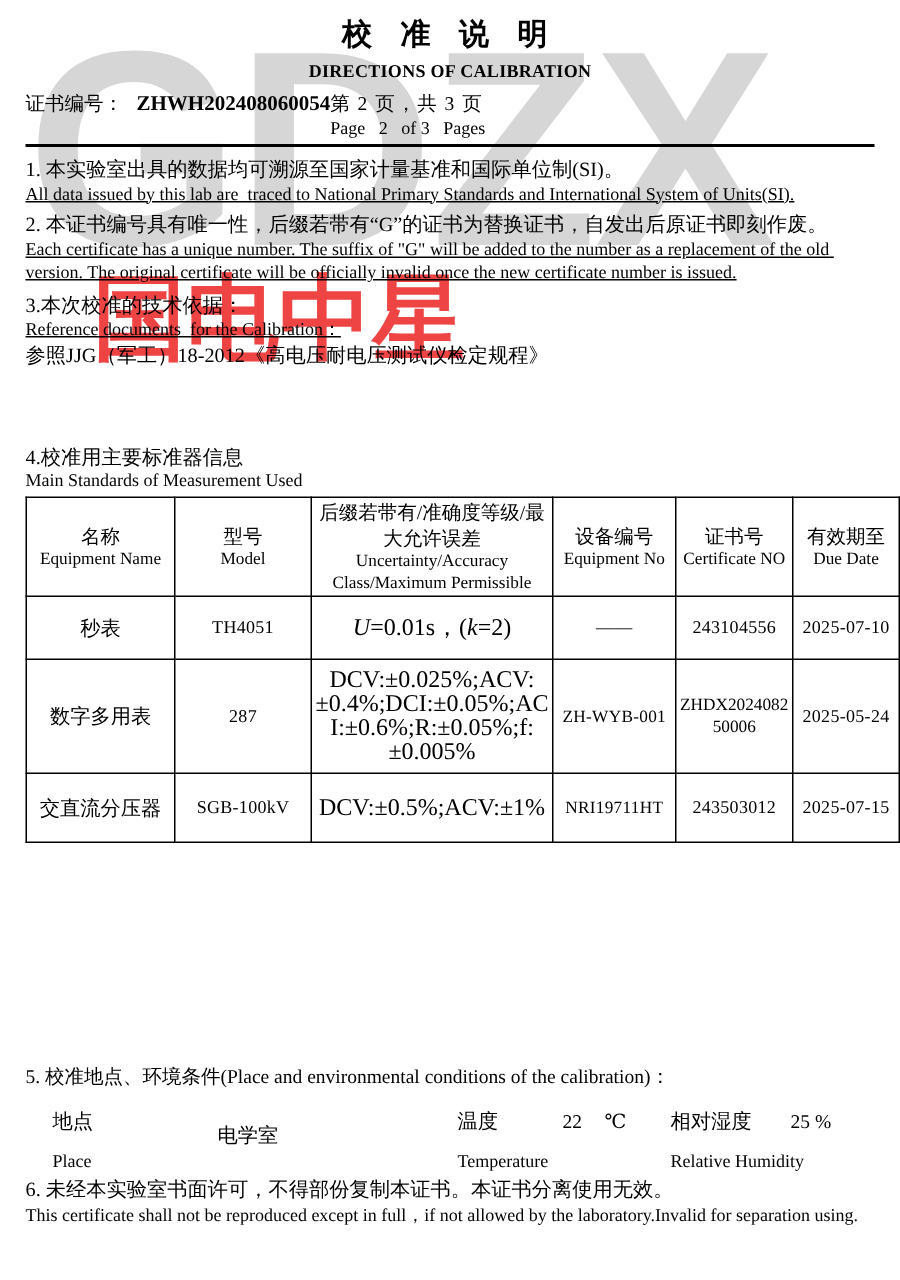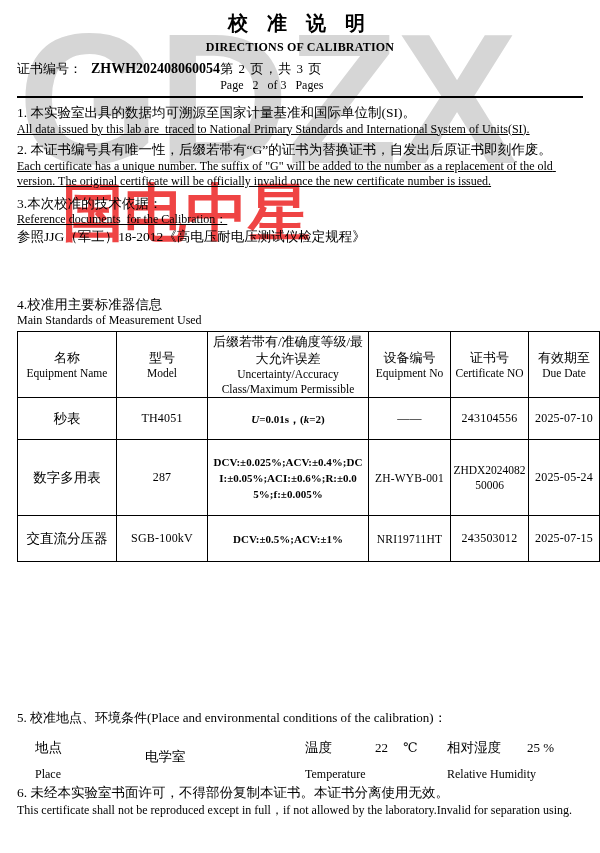--- a/index.html
+++ b/index.html
@@ -79,21 +79,21 @@
     padding:1px 2px; overflow:hidden;
   }
   tr.hdr { height:66px; }
   tr.r1 { height:42px; }
   tr.r2 { height:76px; }
   tr.r3 { height:46px; }
   .th-zh { font-size:13px; line-height:17px; font-weight:normal; }
   .th-en { font-size:11.5px; line-height:14.5px; font-weight:normal; }
   .cell-zh { font-size:13.5px; }
   .cell-code { font-size:12px; letter-spacing:0.2px; }
-  .cell-unc { font-size:11px; line-height:16px; word-break:break-all;font-weight:bold; }
+  .cell-unc { font-size:16px; line-height:16px; word-break:break-all; }
   .cell-certno-wrap { font-size:11.5px; line-height:15px; word-break:break-all; }
   .it { font-style:italic; }
 
   .sec5 { position:absolute; left:17px; top:710px; width:570px; height:76px; }
   .sec5 .h { font-size:13px; line-height:16px; }
   .sec5 .abs { position:absolute; font-size:13.5px; line-height:16px; }
   .sec5 .en { font-size:12px; }
 
   .sec6 { position:absolute; left:17px; top:784px; width:570px; }
   .sec6 .zh { font-size:13.5px; line-height:17.5px; }

